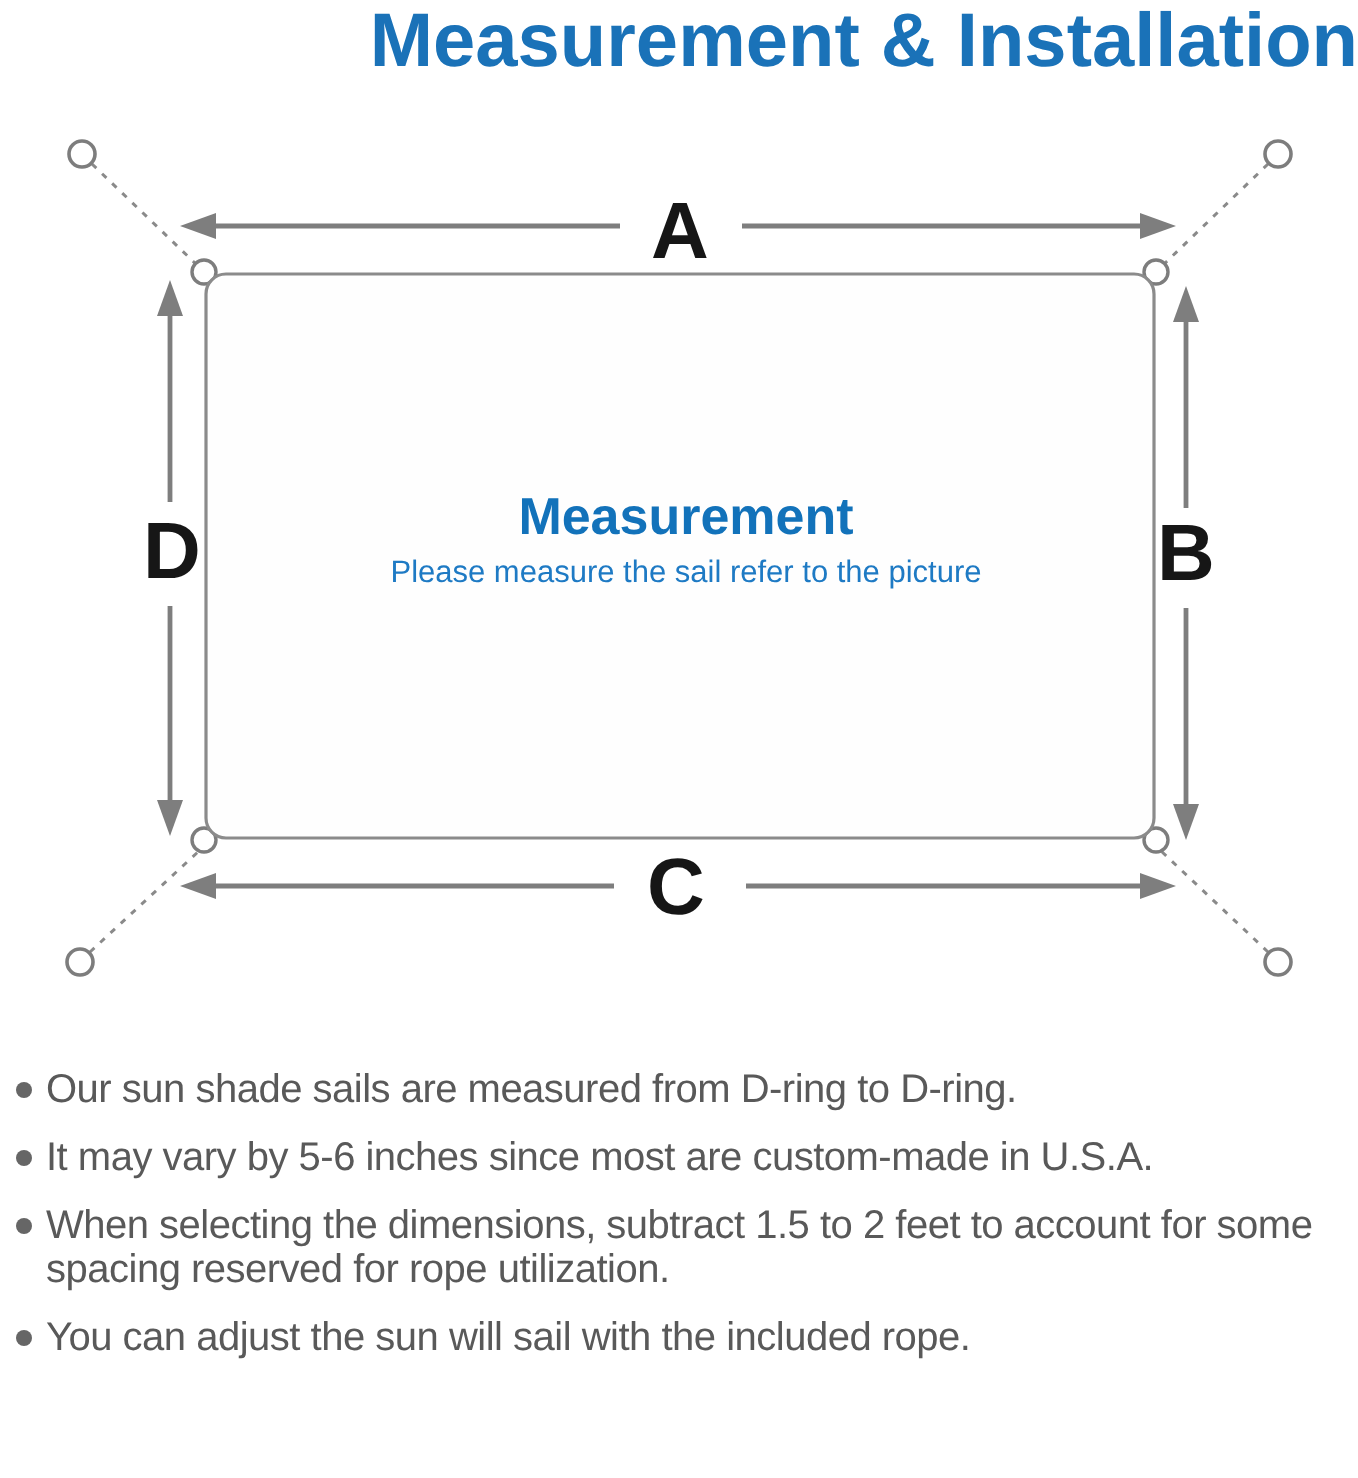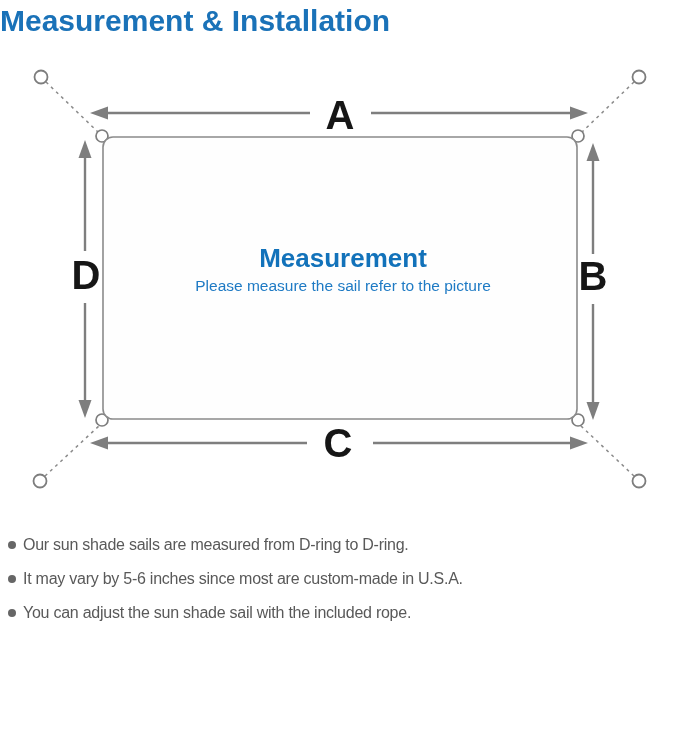--- a/index.html
+++ b/index.html
@@ -11,22 +11,22 @@
   }
   .page {
     position: relative;
     width: 679px; height: 739px;
     background: #ffffff;
   }
   .page-title {
     position: absolute;
     top: 0; left: 0;
     width: 679px;
-    text-align: left;
-    font-size: 30px;
+    text-align: right;
+    font-size: 38px;
     font-weight: bold;
     line-height: 42px;
     letter-spacing: 0px;
     color: #1a72b8;
   }
   .diagram-svg {
     position: absolute;
     top: 58px; left: 0;
     width: 679px; height: 462px;
   }
@@ -54,21 +54,21 @@
   .notes-list {
     position: absolute;
     top: 534px; left: 8px;
     width: 666px;
     list-style: none;
   }
   .note-item {
     position: relative;
     padding-left: 15px;
     margin-bottom: 12px;
-    font-size: 16px;
+    font-size: 20px;
     letter-spacing: -0.25px;
     line-height: 22px;
     color: #595959;
   }
   .bullet-dot {
     position: absolute;
     left: 0; top: 7px;
     width: 8px; height: 8px;
     border-radius: 50%;
     background: #666666;
@@ -140,17 +140,21 @@
     <li class="note-item">
       <span class="bullet-dot"></span>
       <span>Our sun shade sails are measured from D-ring to D-ring.</span>
     </li>
     <li class="note-item">
       <span class="bullet-dot"></span>
       <span>It may vary by 5-6 inches since most are custom-made in U.S.A.</span>
     </li>
     <li class="note-item">
       <span class="bullet-dot"></span>
-      <span>You can adjust the sun shade sail with the included rope.</span>
+      <span>When selecting the dimensions, subtract 1.5 to 2 feet to account for some spacing reserved for rope utilization.</span>
+    </li>
+    <li class="note-item">
+      <span class="bullet-dot"></span>
+      <span>You can adjust the sun will sail with the included rope.</span>
     </li>
   </ul>
 
 </div>
 
 </body></html>

